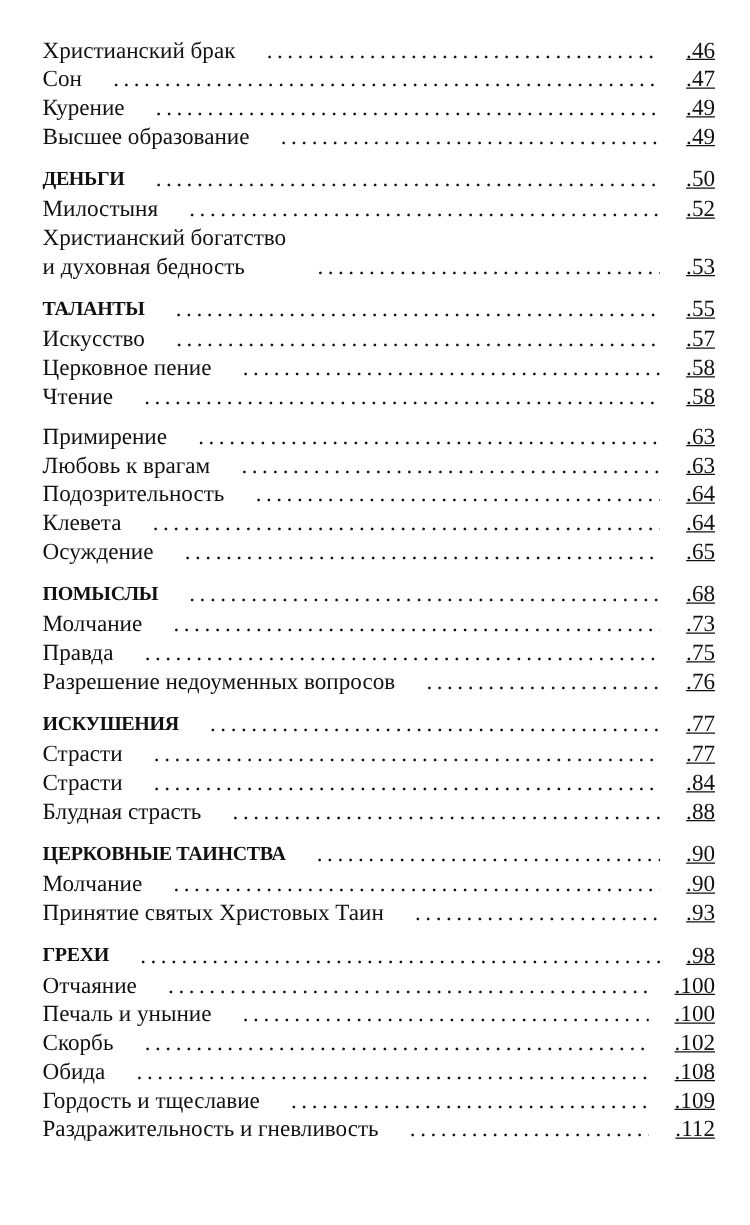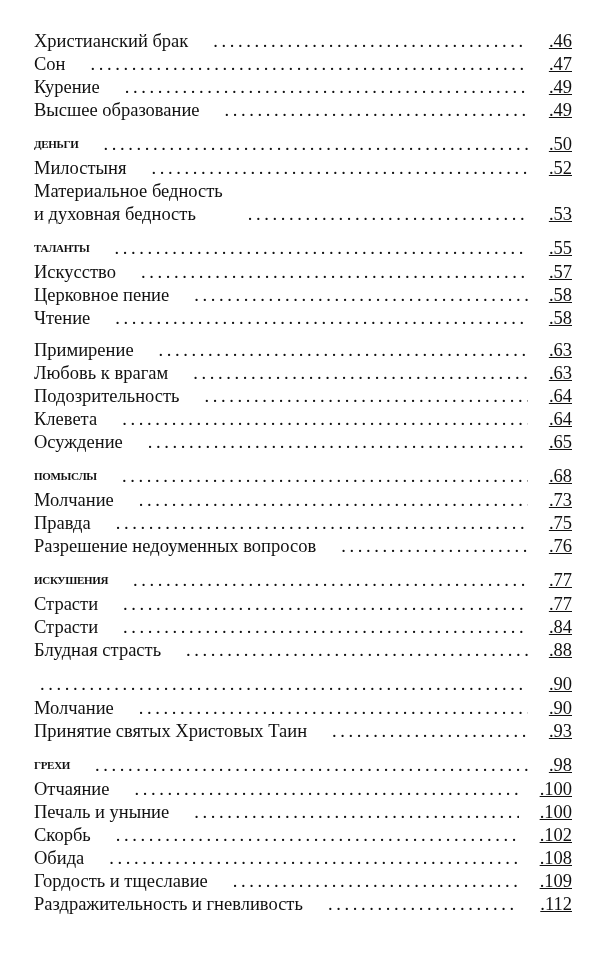--- a/index.html
+++ b/index.html
@@ -6,21 +6,21 @@
   body { width: 600px; height: 980px; overflow: hidden; position: relative;
          font-family: "Liberation Serif", "DejaVu Serif", serif; color: #111; }
   .toc { position: absolute; left: 34px; top: 30px; width: 538px; }
   .section { margin-bottom: 9px; }
   .row { display: flex; align-items: flex-end; font-size: 18.5px; line-height: 23px; height: 23px; gap: 19px; }
   .row.two { height: 46px; }
   .row .title { white-space: pre-line; flex: 0 0 auto; }
   .row .dots { flex: 1 1 auto; overflow: hidden; white-space: nowrap; letter-spacing: 3.1px; margin: 0 2px 0 6px; }
   .row .dots::before { content: ". . . . . . . . . . . . . . . . . . . . . . . . . . . . . . . . . . . . . . . . . . . . . . . . . . . . . . . . . . . . . . . . . . . . . . . . . . . . . . . . . . . . . . . . . . . . . . . . . . . . . . . . . . . . . . . . . . . . . ."; letter-spacing: 0; word-spacing: -1px; }
   .row .page { flex: 0 0 auto; text-align: right; text-decoration: underline; }
-  .row.head .title { font-weight: bold; font-size: 11px; letter-spacing: -0.3px; }
+  .row.head .title { font-weight: bold; font-size: 16px; letter-spacing: -0.3px; }
   .row.head { height: 26px; line-height: 26px; }
 </style>
 </head>
 <body>
 
 <div class="toc">
 
   <div class="section">
     <div class="row">
         <span class="title">Христианский брак</span>
@@ -49,21 +49,21 @@
         <span class="title">ДЕНЬГИ</span>
         <span class="dots"></span>
         <span class="page">.50</span>
       </div>
     <div class="row">
         <span class="title">Милостыня</span>
         <span class="dots"></span>
         <span class="page">.52</span>
       </div>
     <div class="row two">
-        <span class="title">Материальное бедность
+        <span class="title">Христианский богатство
 и духовная бедность</span>
         <span class="dots"></span>
         <span class="page">.53</span>
       </div>
   </div>
 
   <div class="section">
     <div class="row head">
         <span class="title">ТАЛАНТЫ</span>
         <span class="dots"></span>
@@ -155,20 +155,21 @@
       </div>
     <div class="row">
         <span class="title">Блудная страсть</span>
         <span class="dots"></span>
         <span class="page">.88</span>
       </div>
   </div>
 
   <div class="section">
     <div class="row head">
+        <span class="title">ЦЕРКОВНЫЕ ТАИНСТВА</span>
         <span class="dots"></span>
         <span class="page">.90</span>
       </div>
     <div class="row">
         <span class="title">Молчание</span>
         <span class="dots"></span>
         <span class="page">.90</span>
       </div>
     <div class="row">
         <span class="title">Принятие святых Христовых Таин</span>

